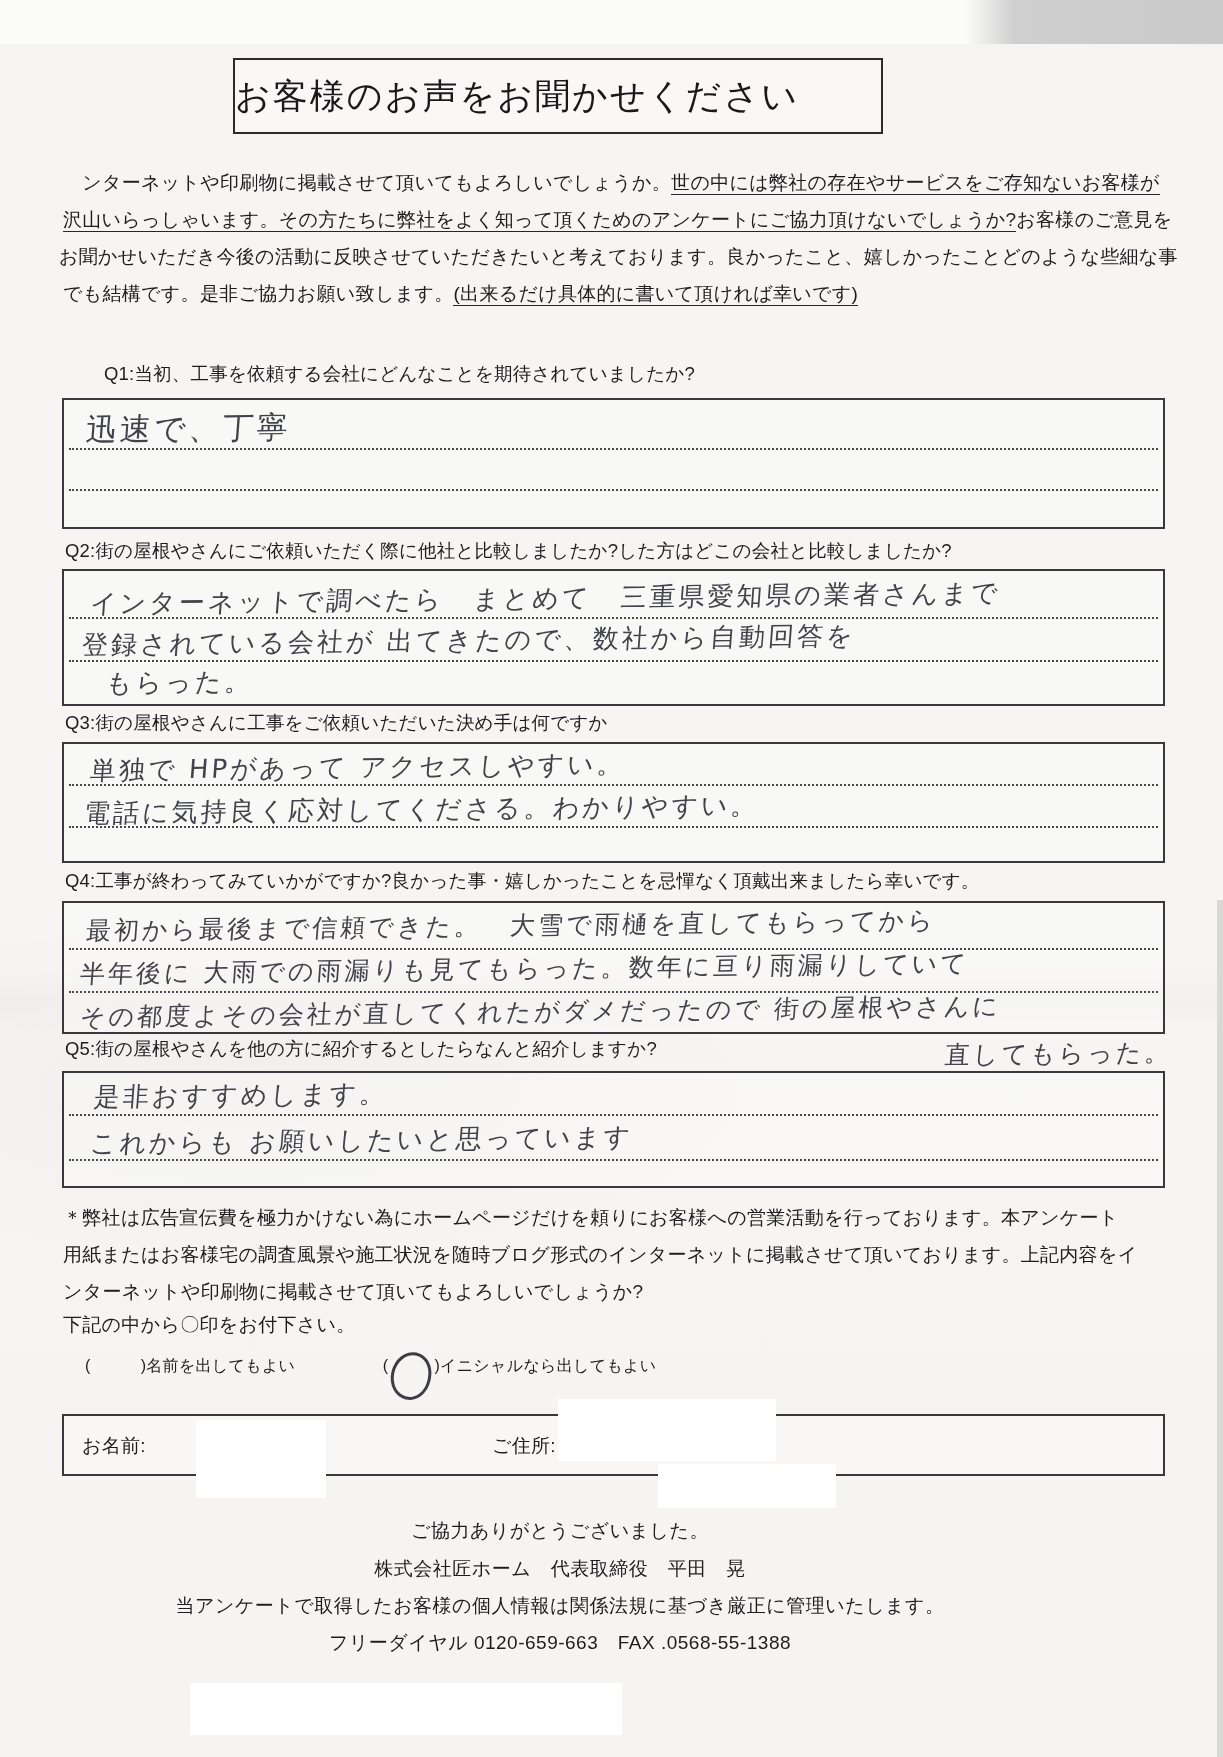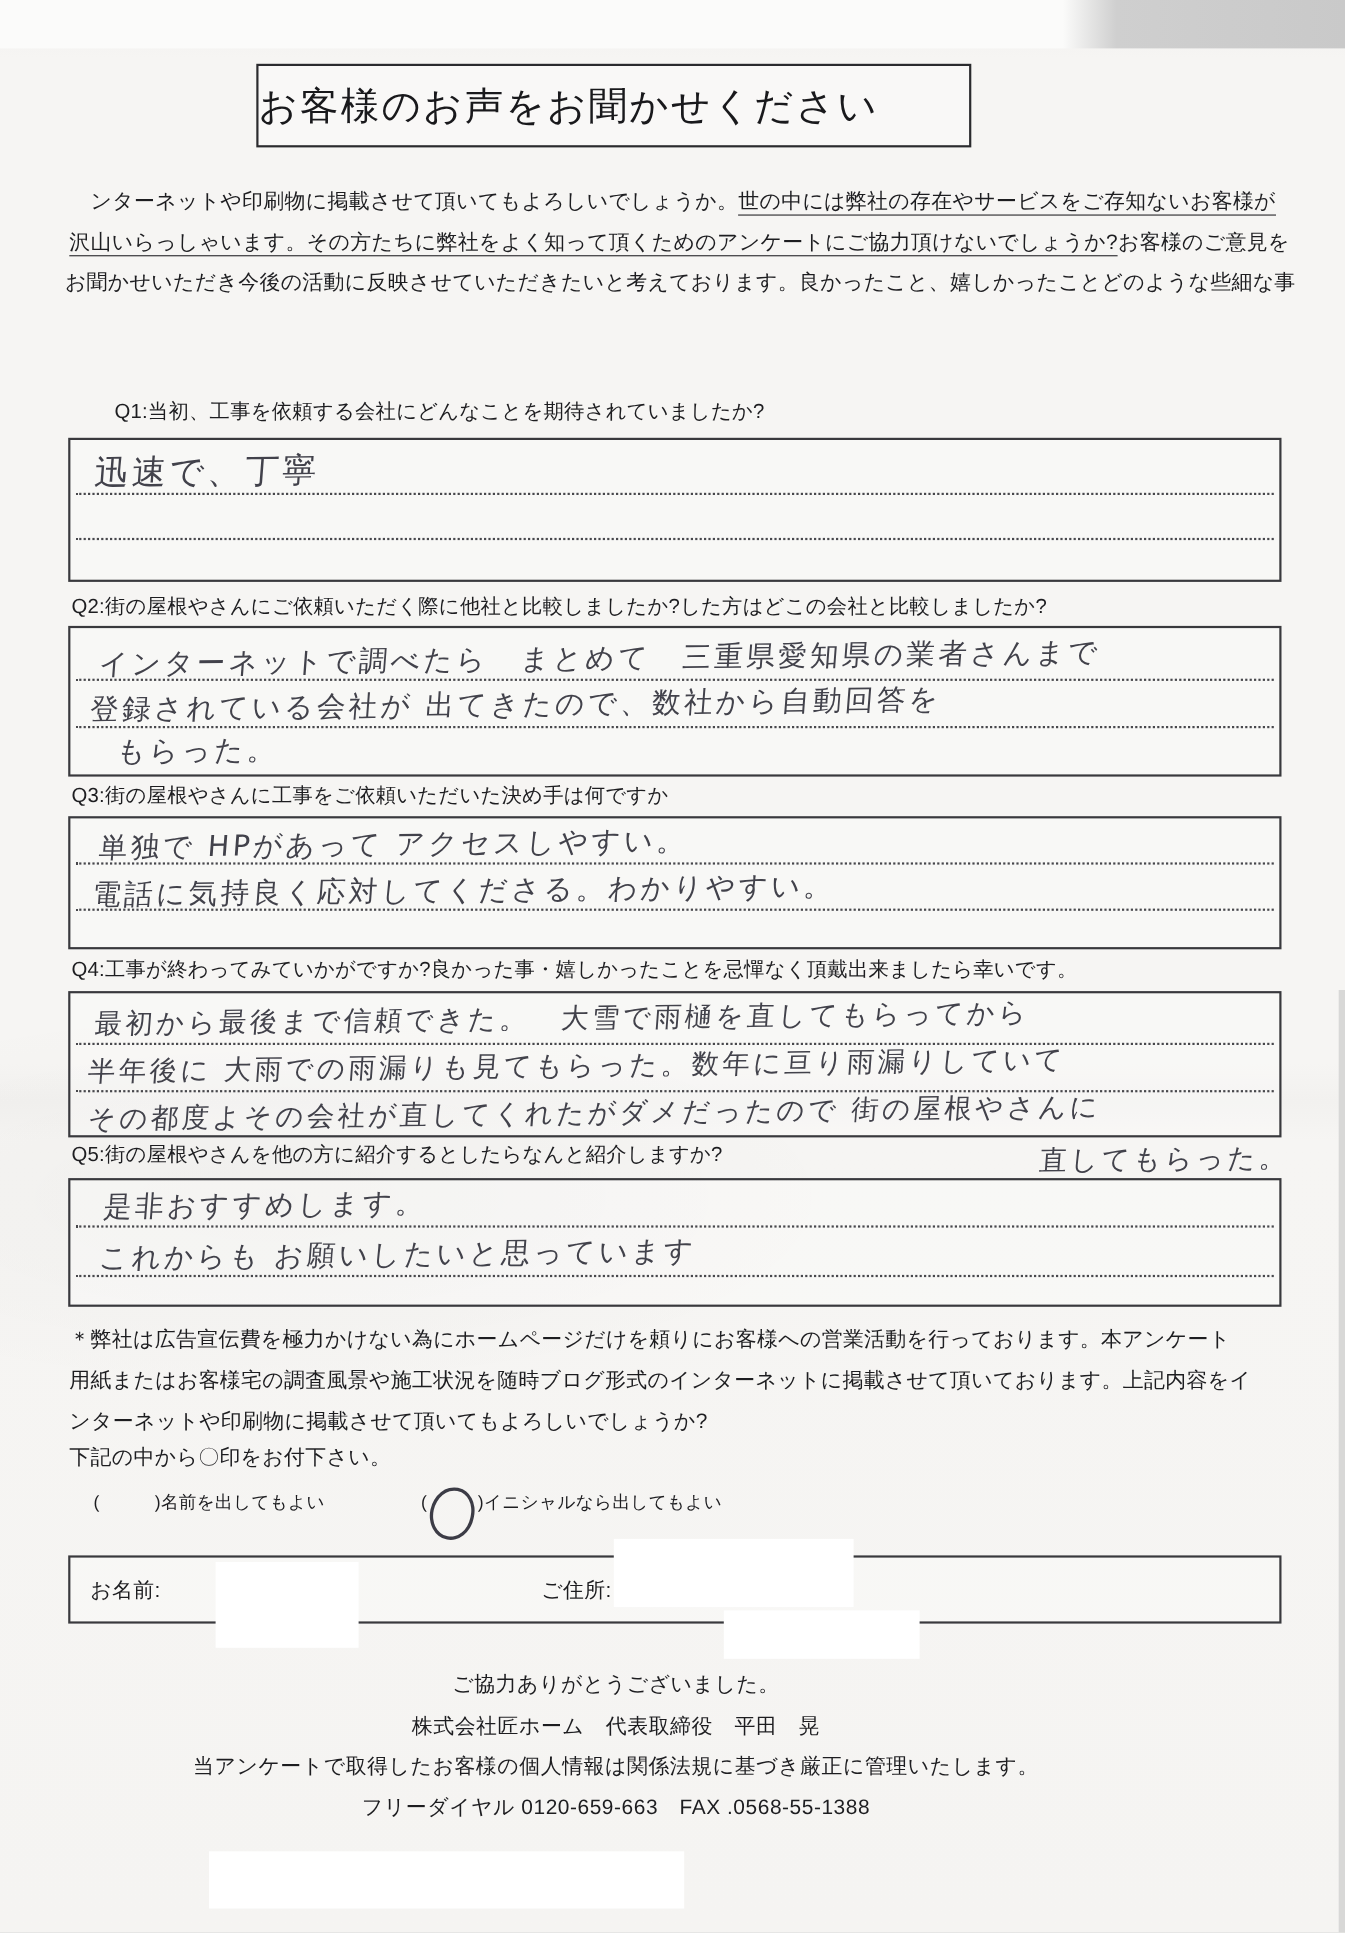--- a/index.html
+++ b/index.html
@@ -42,20 +42,23 @@
   </div>
 
   <div class="abs print" style="left:63px;top:170px;">
     <span>　ンターネットや印刷物に掲載させて頂いてもよろしいでしょうか。</span><span class="u">世の中には弊社の存在やサービスをご存知ないお客様が</span>
   </div>
   <div class="abs print" style="left:63px;top:207px;">
     <span class="u">沢山いらっしゃいます。その方たちに弊社をよく知って頂くためのアンケートにご協力頂けないでしょうか?</span><span>お客様のご意見を</span>
   </div>
   <div class="abs print" style="left:46px;top:244px;margin-left:13px;">
     <span>お聞かせいただき今後の活動に反映させていただきたいと考えております。良かったこと、嬉しかったことどのような些細な事</span>
+  </div>
+  <div class="abs print" style="left:63px;top:281px;">
+    <span>でも結構です。是非ご協力お願い致します。</span><span class="u">(出来るだけ具体的に書いて頂ければ幸いです)</span>
   </div>
 
   <div class="abs qlabel" style="left:65px;top:361px;margin-left:39px;">Q1:当初、工事を依頼する会社にどんなことを期待されていましたか?</div>
   <div class="abox" style="top:398px;height:127px;">
     <div class="dots" style="top:48px;"></div>
     <div class="dots" style="top:89px;"></div>
     <div class="hw" style="left:22px;top:8px;font-size:31px;">迅速で、丁寧</div>
   </div>
 
   <div class="abs qlabel" style="left:65px;top:538px;">Q2:街の屋根やさんにご依頼いただく際に他社と比較しましたか?した方はどこの会社と比較しましたか?</div>

